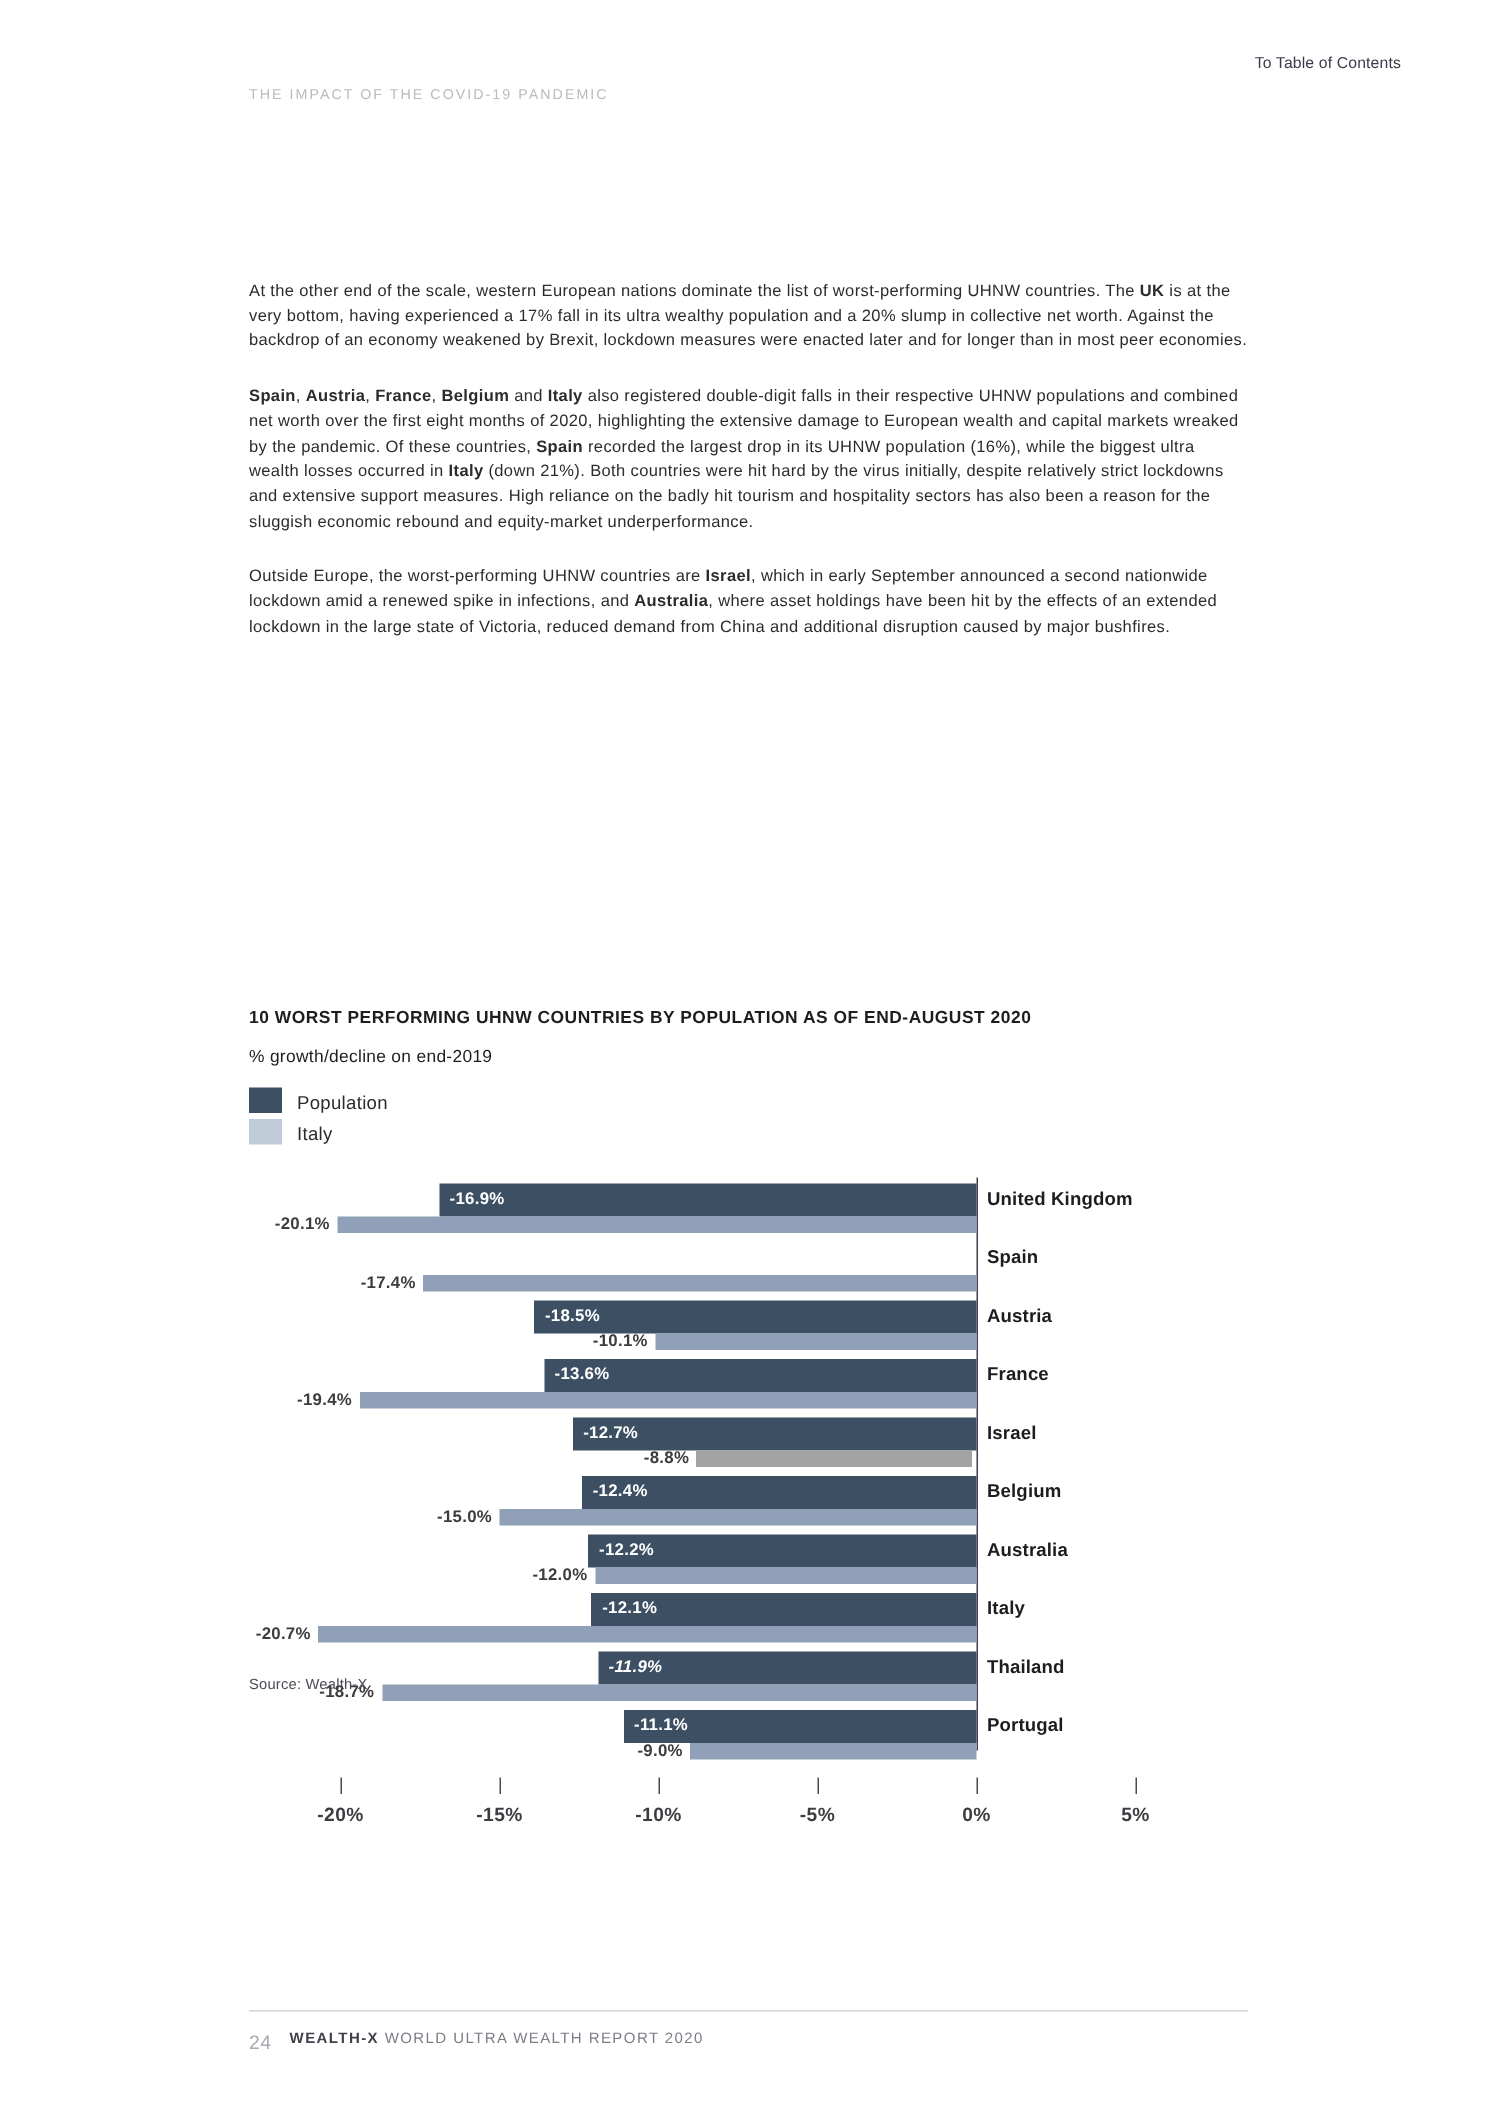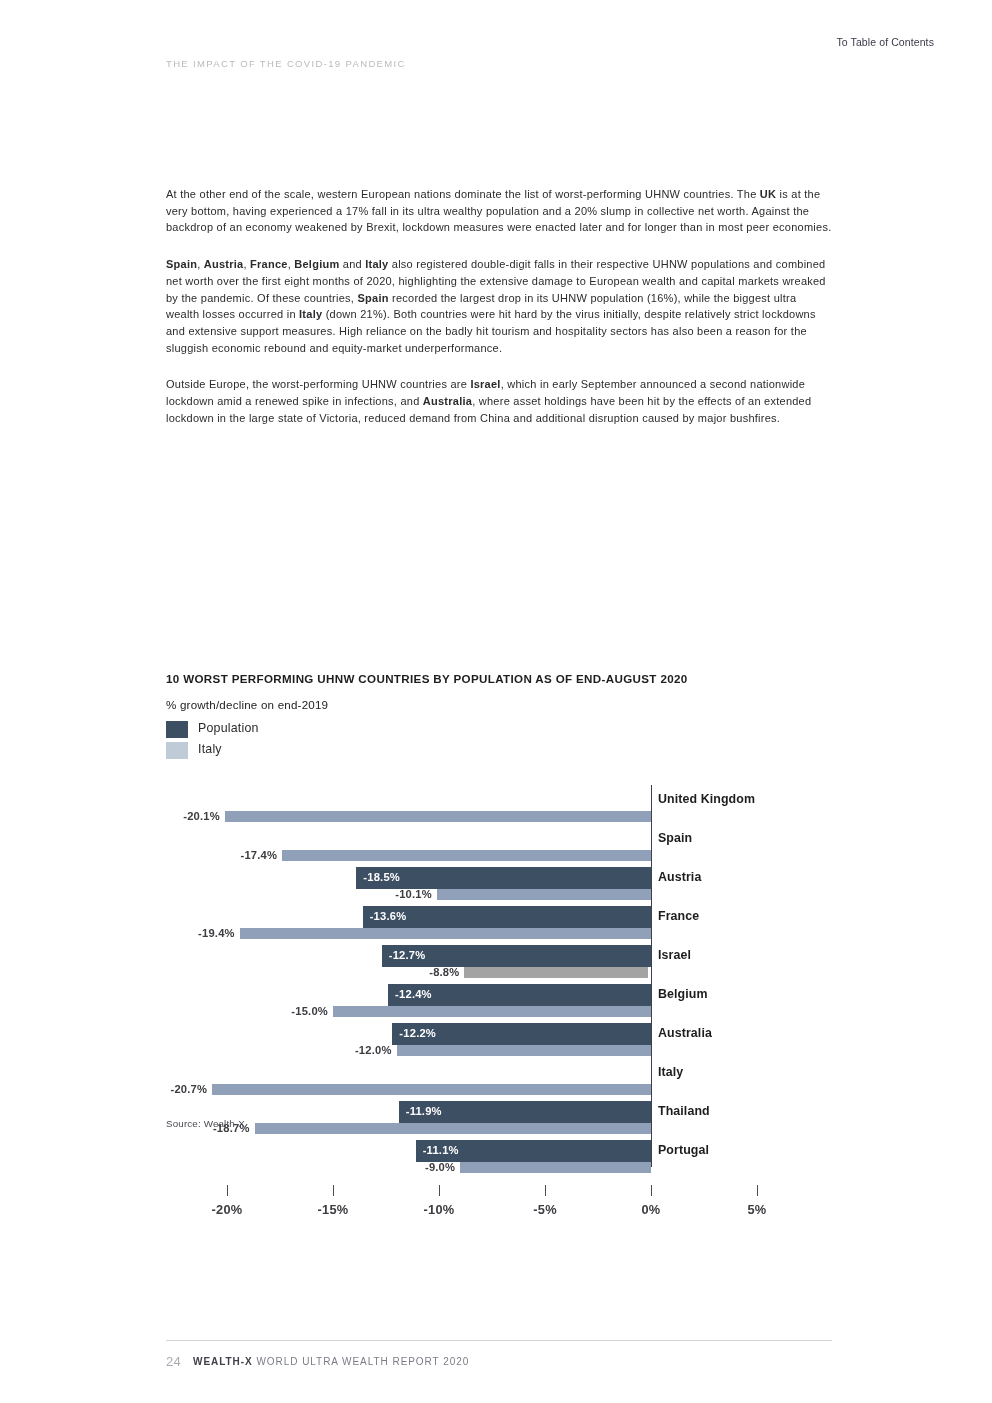--- a/index.html
+++ b/index.html
@@ -75,21 +75,21 @@
   .chart-subtitle {
     font-size: 11.6px;
     font-weight: normal;
     letter-spacing: 0.2px;
     color: #1d1d1f;
     margin: 13px 0 0 0;
   }
   .legend { margin-top: 10px; }
   .legend-row {
     display: flex;
-    align-items: flex-start;
+    align-items: flex-end;
     height: 21px;
   }
   .legend-swatch {
     width: 22px;
     height: 17px;
     margin-right: 10px;
     flex: 0 0 auto;
   }
   .legend-label {
     font-size: 12.4px;
@@ -202,21 +202,21 @@
     top: 1340px;
     width: 666px;
     height: 1px;
     background: #d3d4d8;
   }
   .footer {
     position: absolute;
     left: 166px;
     top: 1354px;
     display: flex;
-    align-items: center;
+    align-items: flex-start;
   }
   .page-num {
     font-size: 13px;
     color: #a9aab0;
     font-weight: 500;
     margin-right: 12px;
     letter-spacing: 0.3px;
   }
   .footer-brand {
     font-size: 10px;
@@ -252,20 +252,23 @@
     <div class="legend-row">
       <span class="legend-swatch" id="sw-wealth" style="background: rgb(192, 203, 216);"></span>
       <span class="legend-label">Italy</span>
     </div>
   </div>
 
   <div class="plot" id="plot">
     <div class="zero-axis" id="zero-axis" style="left: 485px; background: rgb(61, 64, 80);"></div>
     <div id="rows">
         <div class="row" style="top: 4px;">
+          <div class="bar pop" style="left: 126.72px; width: 358.28px; background: rgb(61, 79, 99);">
+            <span class="bar-value">-16.9%</span>
+          </div>
           <div class="bar wealth" style="left: 58.88px; width: 426.12px; background: rgb(143, 160, 184);">
             <span class="bar-value">-20.1%</span>
           </div>
           <div class="country-label" style="left: 492px;">United Kingdom</div>
         </div>
         <div class="row" style="top: 43px;">
           <div class="bar wealth" style="left: 116.12px; width: 368.88px; background: rgb(143, 160, 184);">
             <span class="bar-value">-17.4%</span>
           </div>
           <div class="country-label" style="left: 492px;">Spain</div>
@@ -309,27 +312,30 @@
         <div class="row" style="top: 238px;">
           <div class="bar pop" style="left: 226.36px; width: 258.64px; background: rgb(61, 79, 99);">
             <span class="bar-value">-12.2%</span>
           </div>
           <div class="bar wealth" style="left: 230.6px; width: 254.4px; background: rgb(143, 160, 184);">
             <span class="bar-value">-12.0%</span>
           </div>
           <div class="country-label" style="left: 492px;">Australia</div>
         </div>
         <div class="row" style="top: 277px;">
+          <div class="bar pop" style="left: 228.48px; width: 256.52px; background: rgb(61, 79, 99);">
+            <span class="bar-value">-12.1%</span>
+          </div>
           <div class="bar wealth" style="left: 46.16px; width: 438.84px; background: rgb(143, 160, 184);">
             <span class="bar-value">-20.7%</span>
           </div>
           <div class="country-label" style="left: 492px;">Italy</div>
         </div>
         <div class="row" style="top: 316px;">
-          <div class="bar pop" style="left: 232.72px; width: 252.28px; background: rgb(61, 79, 99);">
+          <div class="bar pop" style="left: 232.72px; width: 252.28px; background: rgb(61, 79, 99); font-style: italic;">
             <span class="bar-value">-11.9%</span>
           </div>
           <div class="bar wealth" style="left: 88.56px; width: 396.44px; background: rgb(143, 160, 184);">
             <span class="bar-value">-18.7%</span>
           </div>
           <div class="country-label" style="left: 492px;">Thailand</div>
         </div>
         <div class="row" style="top: 355px;">
           <div class="bar pop" style="left: 249.68px; width: 235.32px; background: rgb(61, 79, 99);">
             <span class="bar-value">-11.1%</span>

